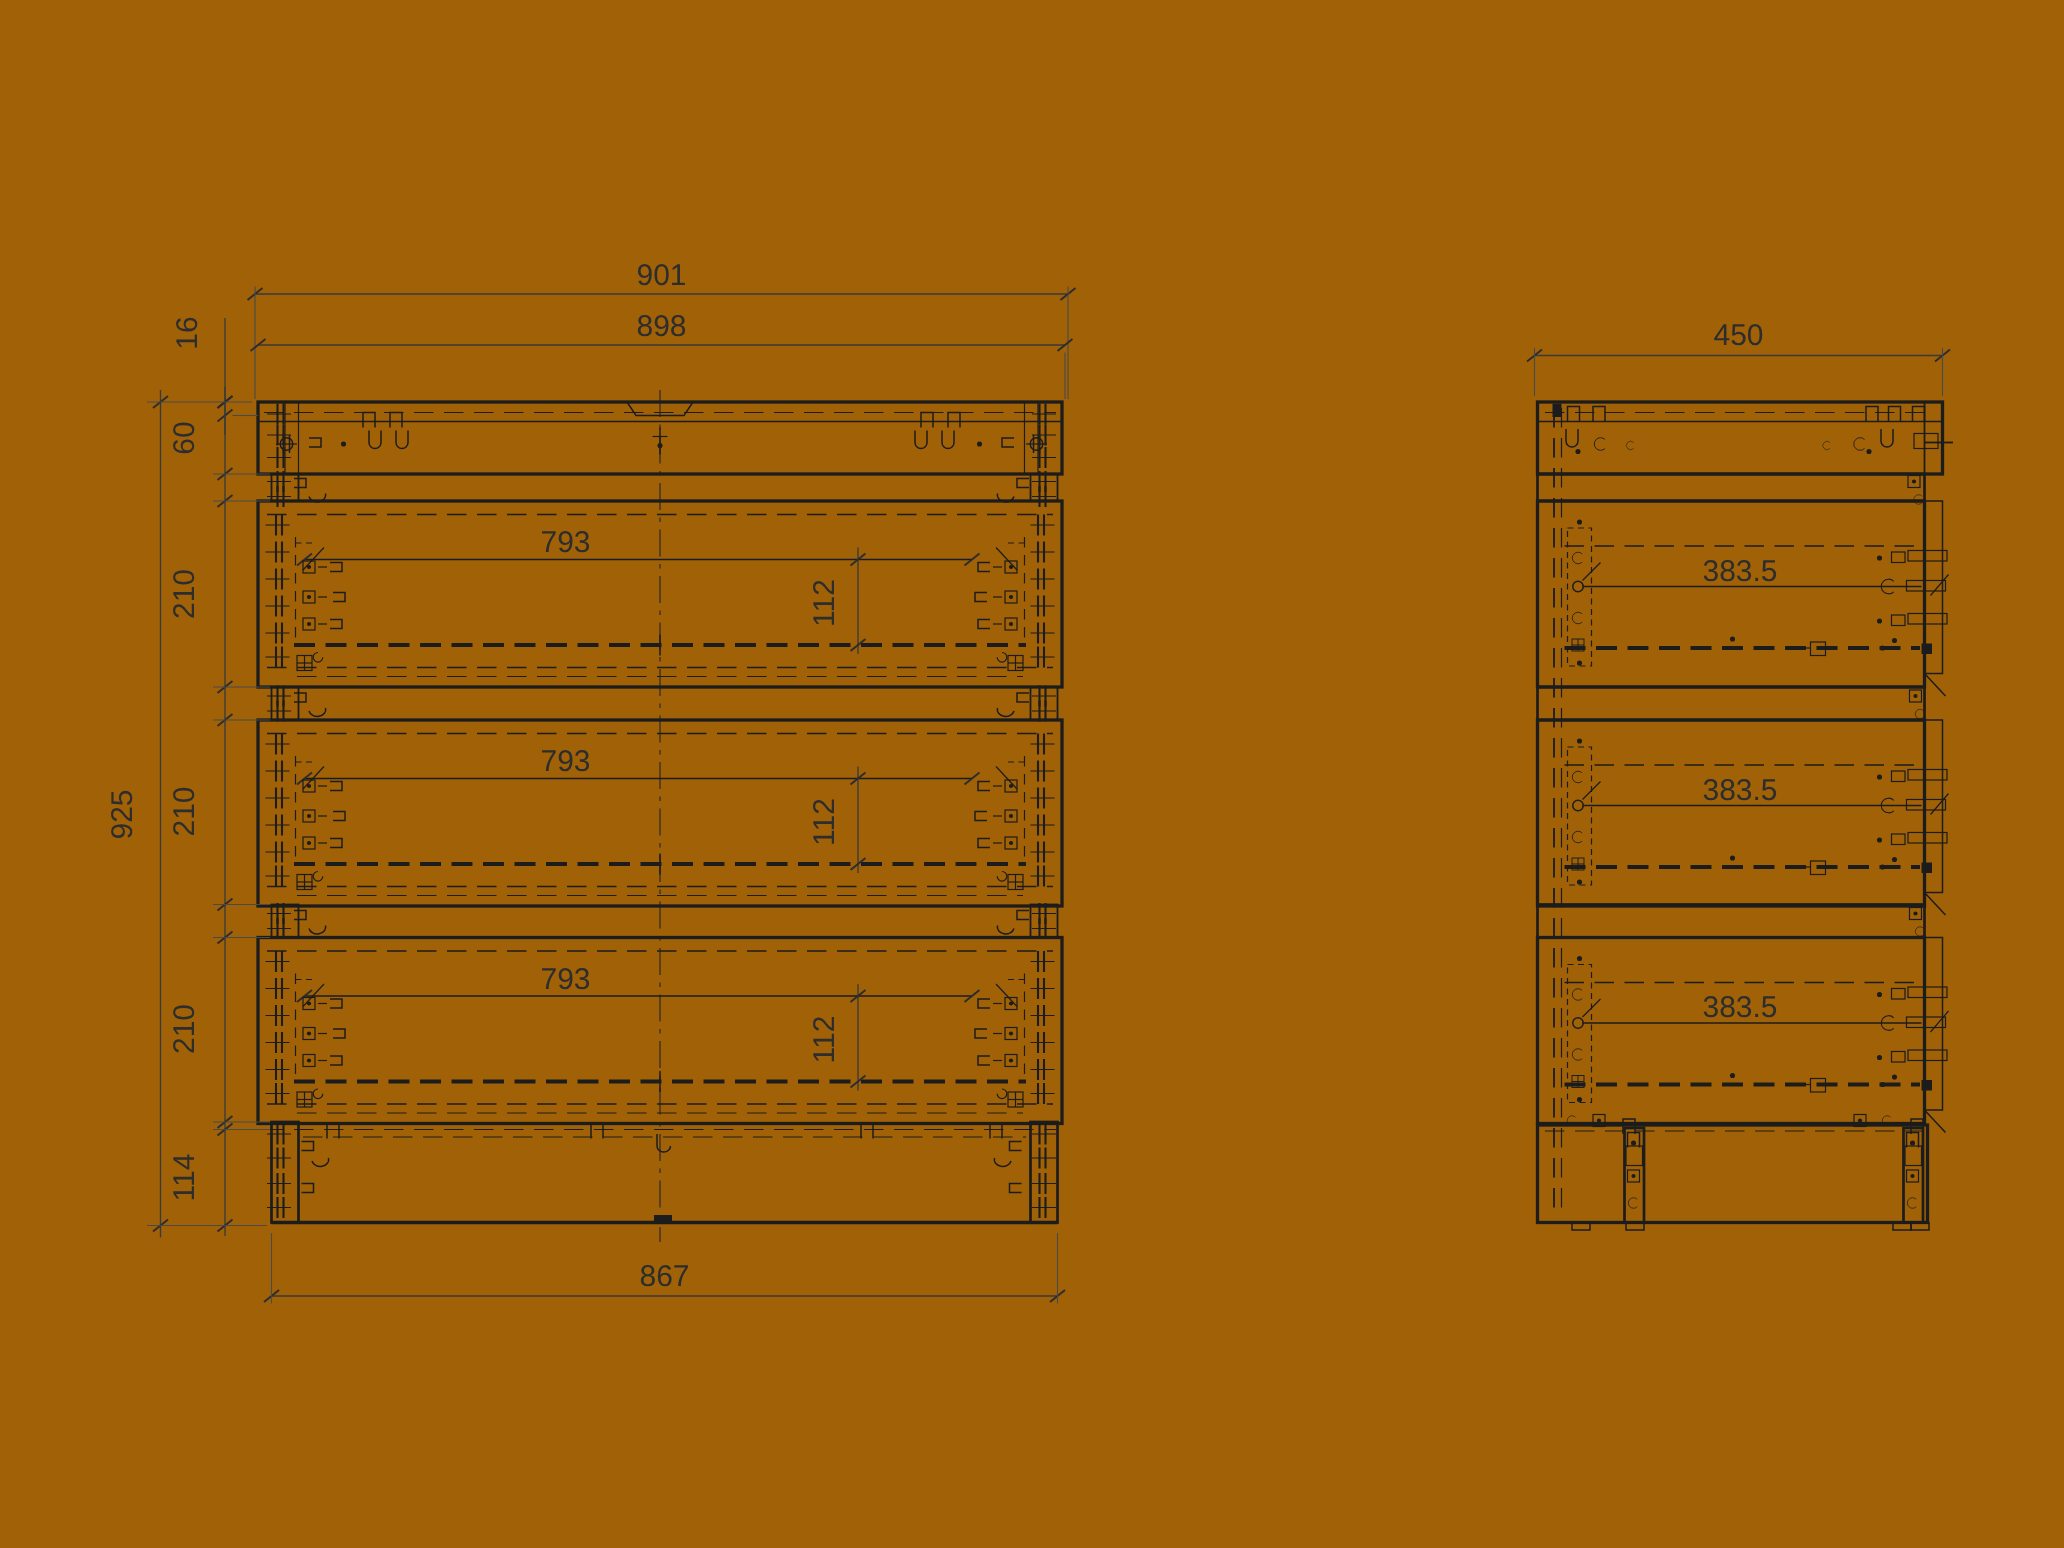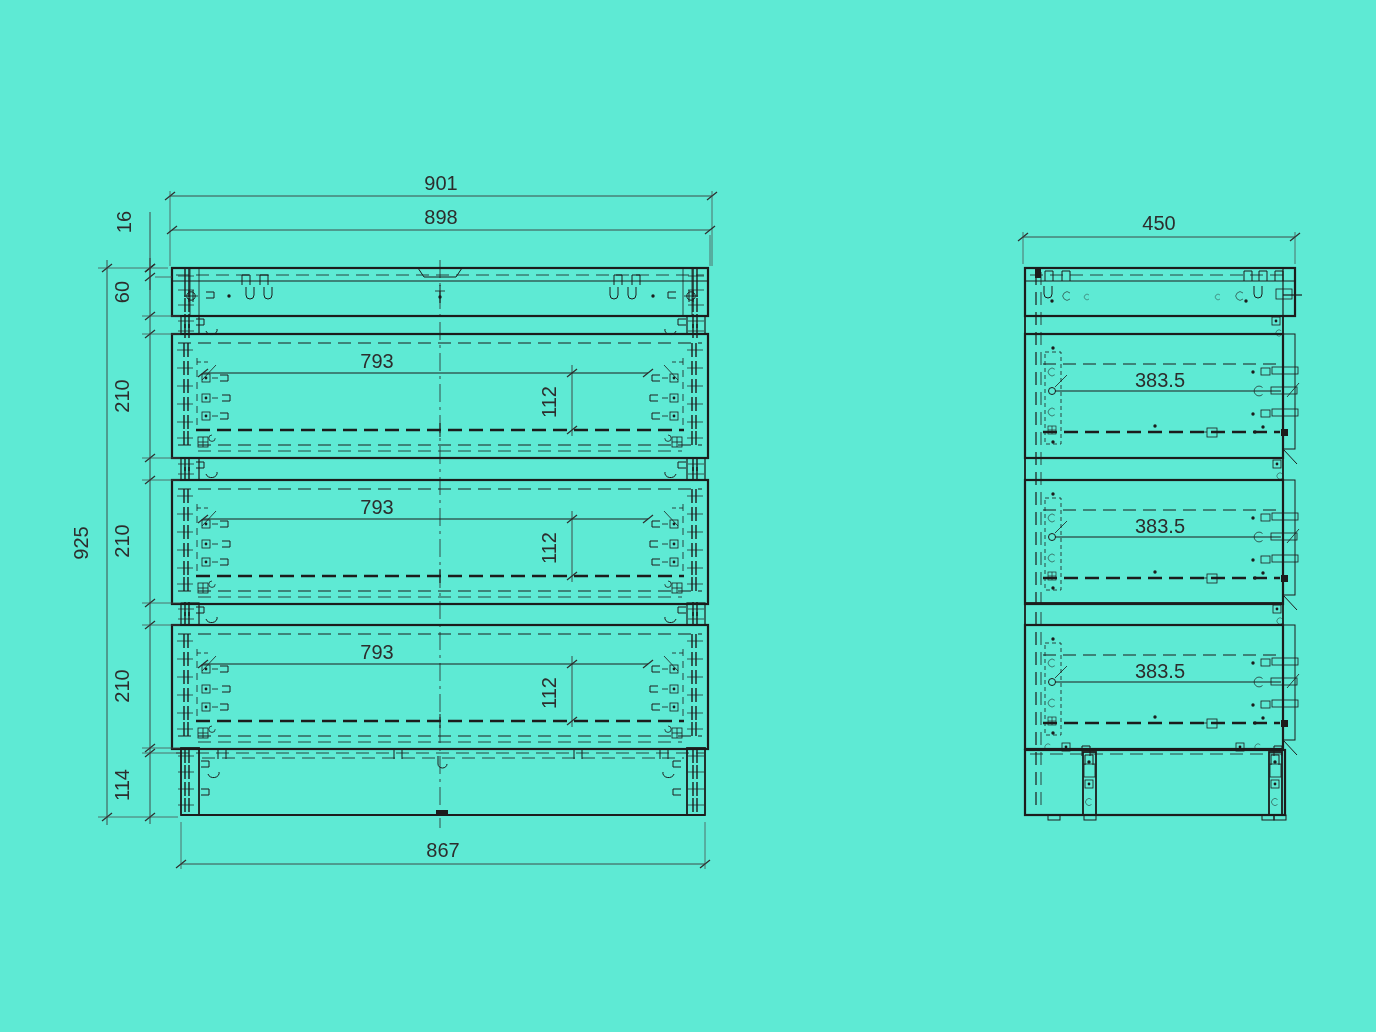--- a/index.html
+++ b/index.html
@@ -1,16 +1,16 @@
 <!DOCTYPE html>
 <html><head>
 <meta charset="utf-8">
 <style>
   html,body{margin:0;padding:0;background:#ffffff;}
-  .stage{position:relative;width:1376px;height:1032px;background:#5eead4;overflow:hidden;
+  .stage{position:relative;width:1376px;height:1032px;background:#a16207;overflow:hidden;
          font-family:"Liberation Sans",sans-serif;}
   svg{display:block}
   .ol{stroke:#1c1c1c;fill:none;stroke-linecap:butt}
   .fb{fill:#1c1c1c;stroke:none}
   .w22{stroke-width:2.2}
   .w18{stroke-width:1.8}
   .w12{stroke-width:1.2}
   .w1{stroke-width:1}
   .w08{stroke-width:.8}
   .dash{stroke-dasharray:13 7}

